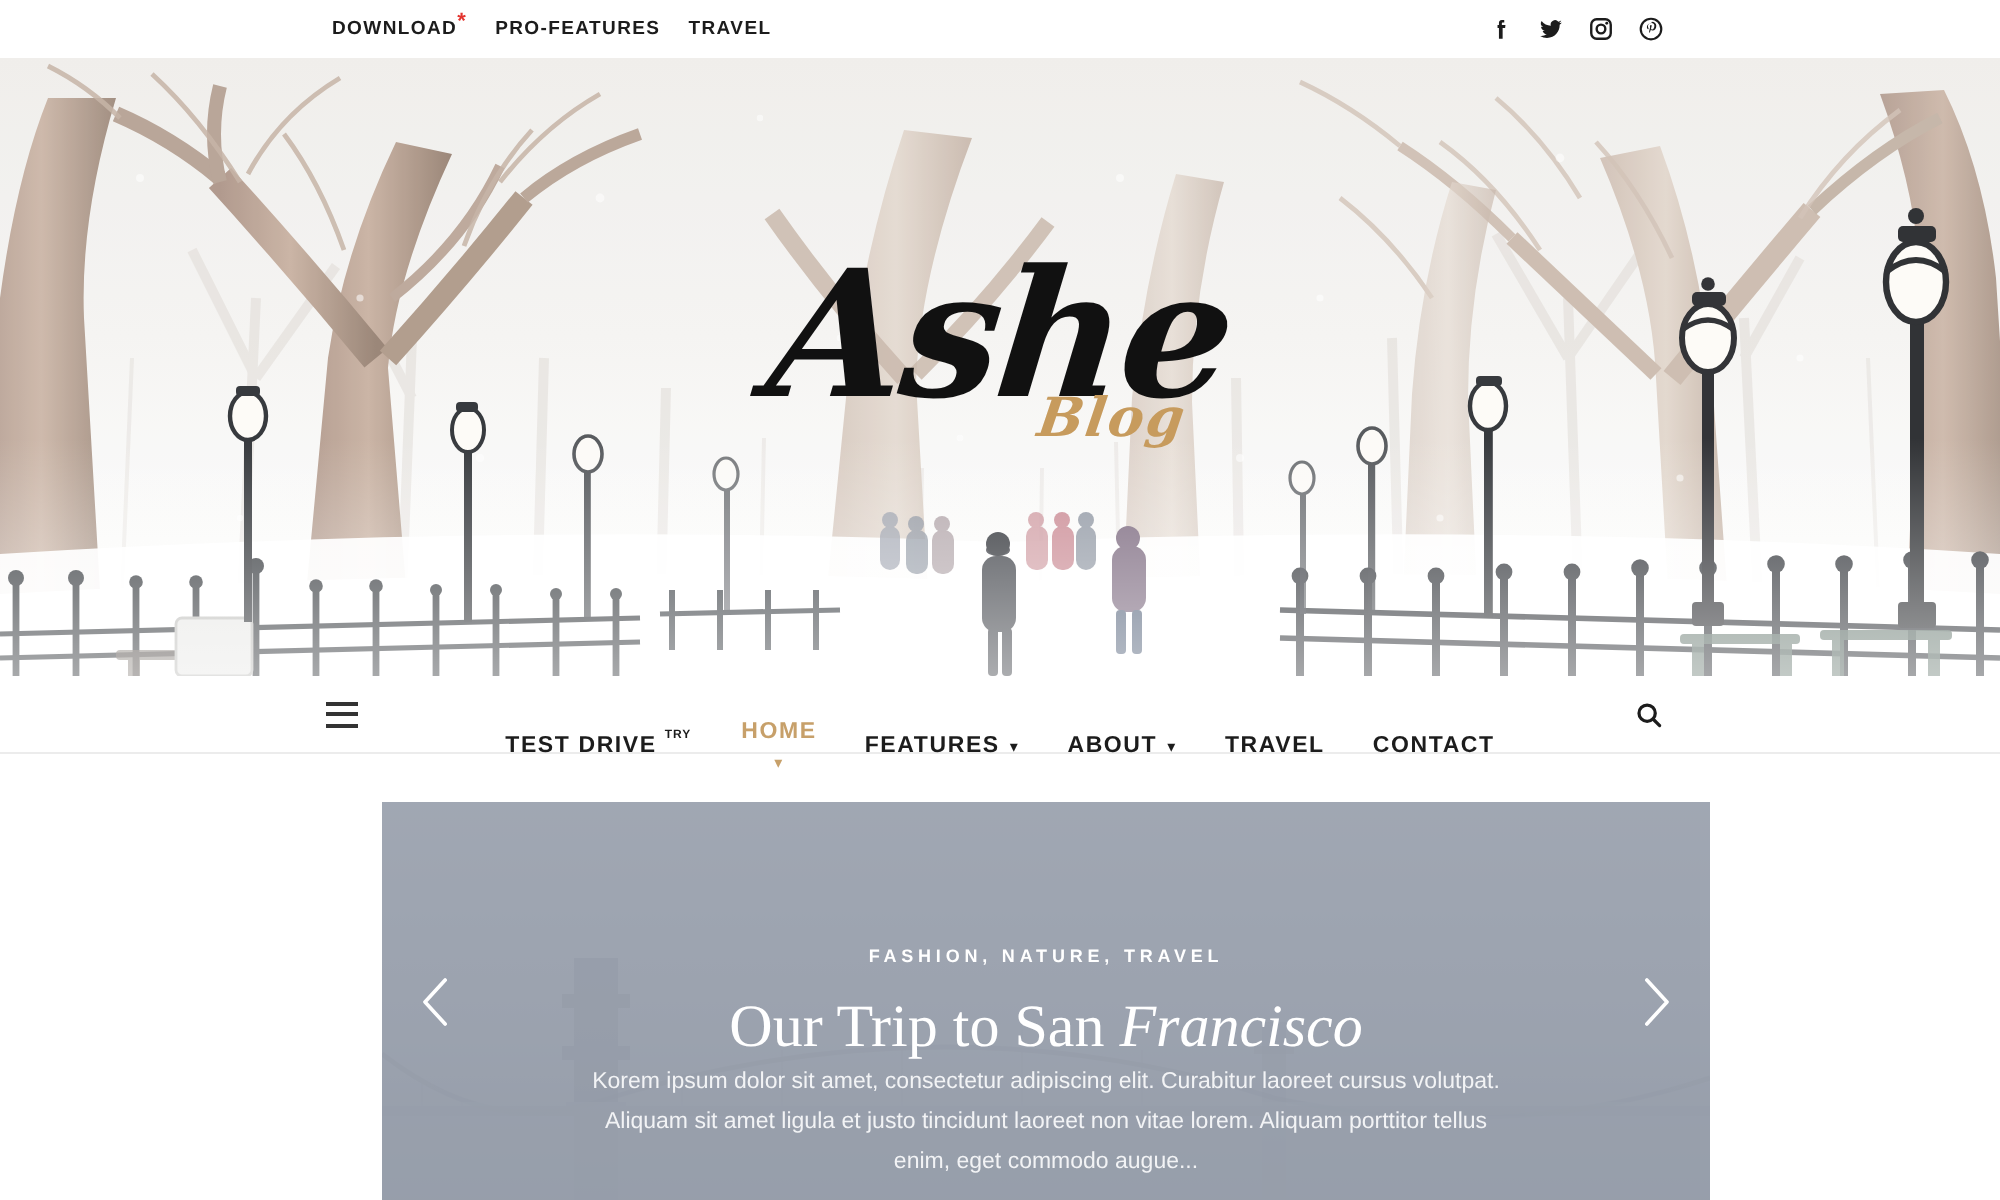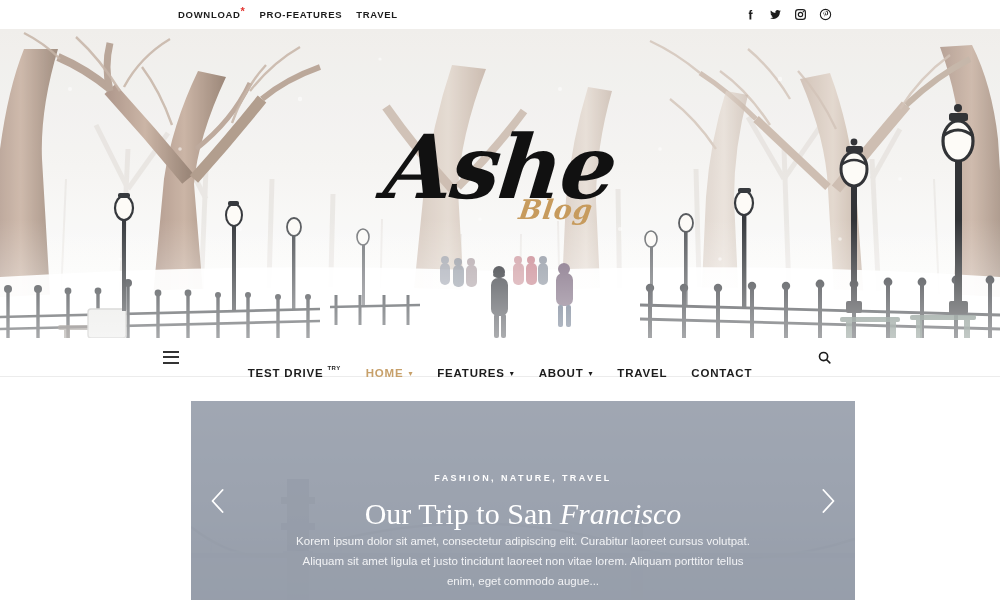--- a/index.html
+++ b/index.html
@@ -18,21 +18,20 @@
     display: flex;
     align-items: center;
     position: relative;
   }
   .topbar-left {
     position: absolute;
     left: 166px;
     display: flex;
     align-items: center;
     gap: 14px;
-    margin-left: 12px;
   }
   .topbar-link {
     font-size: 9.5px;
     font-weight: bold;
     letter-spacing: 0.7px;
     color: #1c1c1c;
     text-decoration: none;
     white-space: nowrap;
     position: relative;
     cursor: pointer;
@@ -138,21 +137,21 @@
     gap: 5px;
     font-size: 11.5px;
     font-weight: bold;
     letter-spacing: 0.8px;
     color: #1c1c1c;
     text-decoration: none;
     white-space: nowrap;
     cursor: pointer;
     margin-top: 31px;
   }
-  .navitem.active { color: #c7a06a; }
+  .navitem.active { color: #c7a06a; flex-direction: column; }
   .sup {
     font-size: 6px;
     letter-spacing: 0.5px;
     position: relative;
     top: -5px;
     left: -1px;
     font-weight: bold;
   }
   .chev {
     font-size: 8px;

